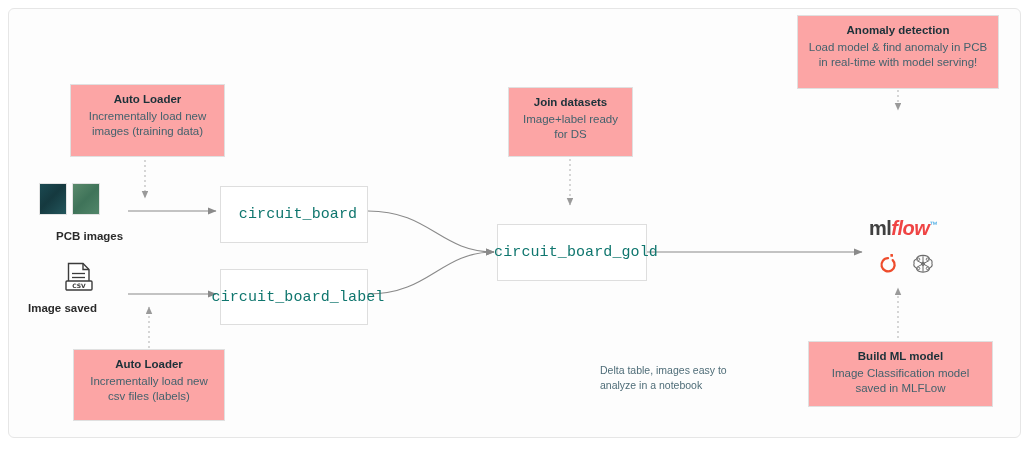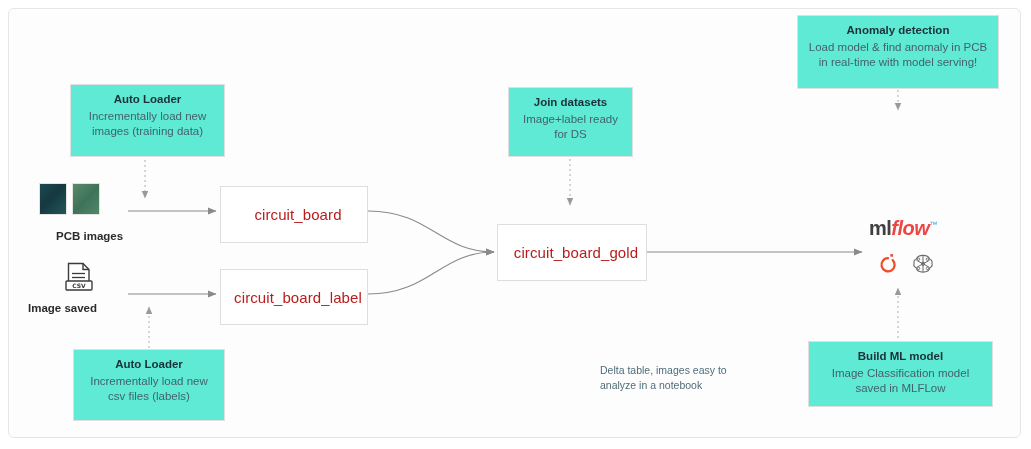--- a/index.html
+++ b/index.html
@@ -31,21 +31,21 @@
     position: absolute;
     left: 0; top: 0;
     width: 1031px;
     height: 449px;
     pointer-events: none;
   }
   
   .note {
     position: absolute;
     box-sizing: border-box;
-    background: #5eead4;
+    background: #fca5a5;
     border: 1px solid #e0e0e0;
     text-align: center;
     color: #36535f;
     padding: 7px 8px 8px 8px;
     line-height: 1.32;
     font-size: 11.5px;
   }
   .note .note-title {
     display: block;
     font-weight: bold;
@@ -59,24 +59,24 @@
   }
   
   .entity {
     position: absolute;
     box-sizing: border-box;
     background: #ffffff;
     border: 1px solid #dedede;
     display: flex;
     align-items: center;
     justify-content: center;
-    color: #b91c1c;
+    color: #0f766e;
     font-size: 15px;
     letter-spacing: 0.1px;
-    font-family: Liberation Sans, sans-serif;
+    font-family: Liberation Mono, monospace;
     padding-left: 8px;
   }
   
   .asset-label {
     position: absolute;
     font-size: 11.5px;
     font-weight: bold;
     color: #2b2b2b;
     white-space: nowrap;
   }

